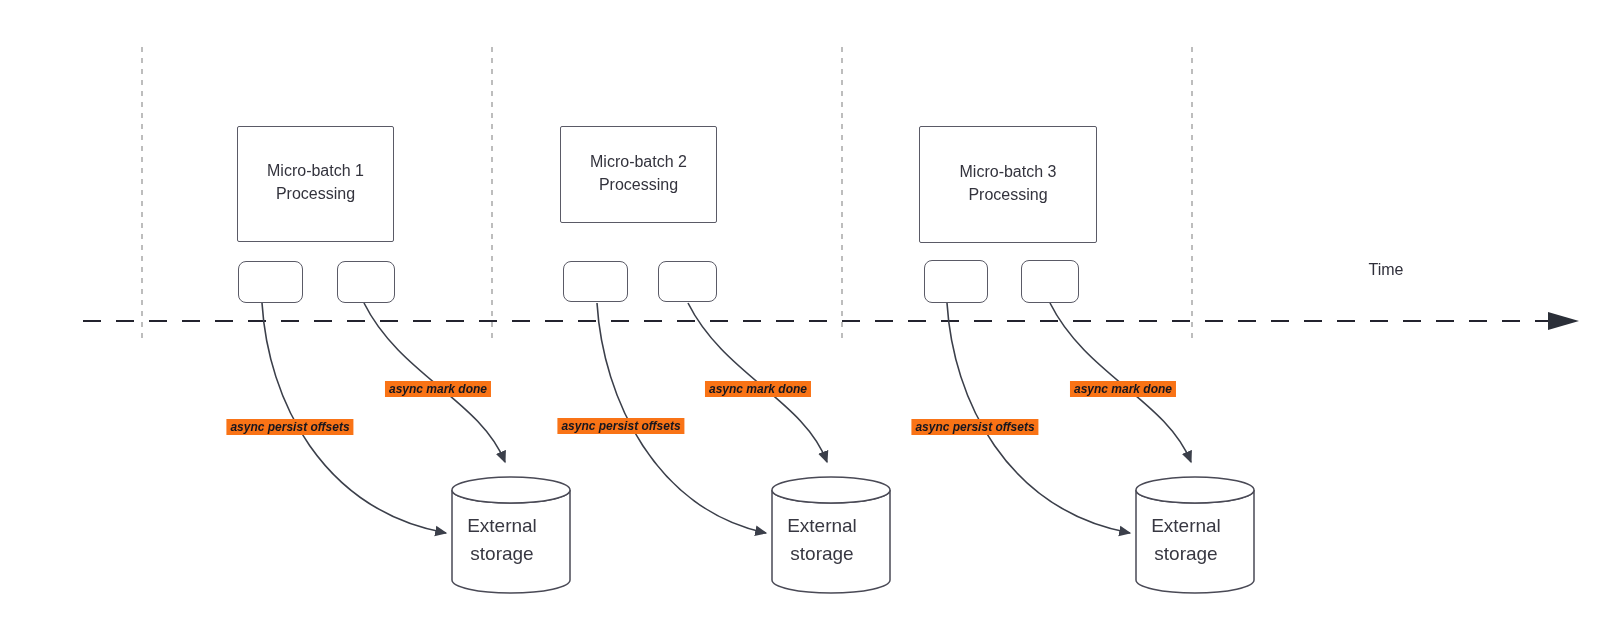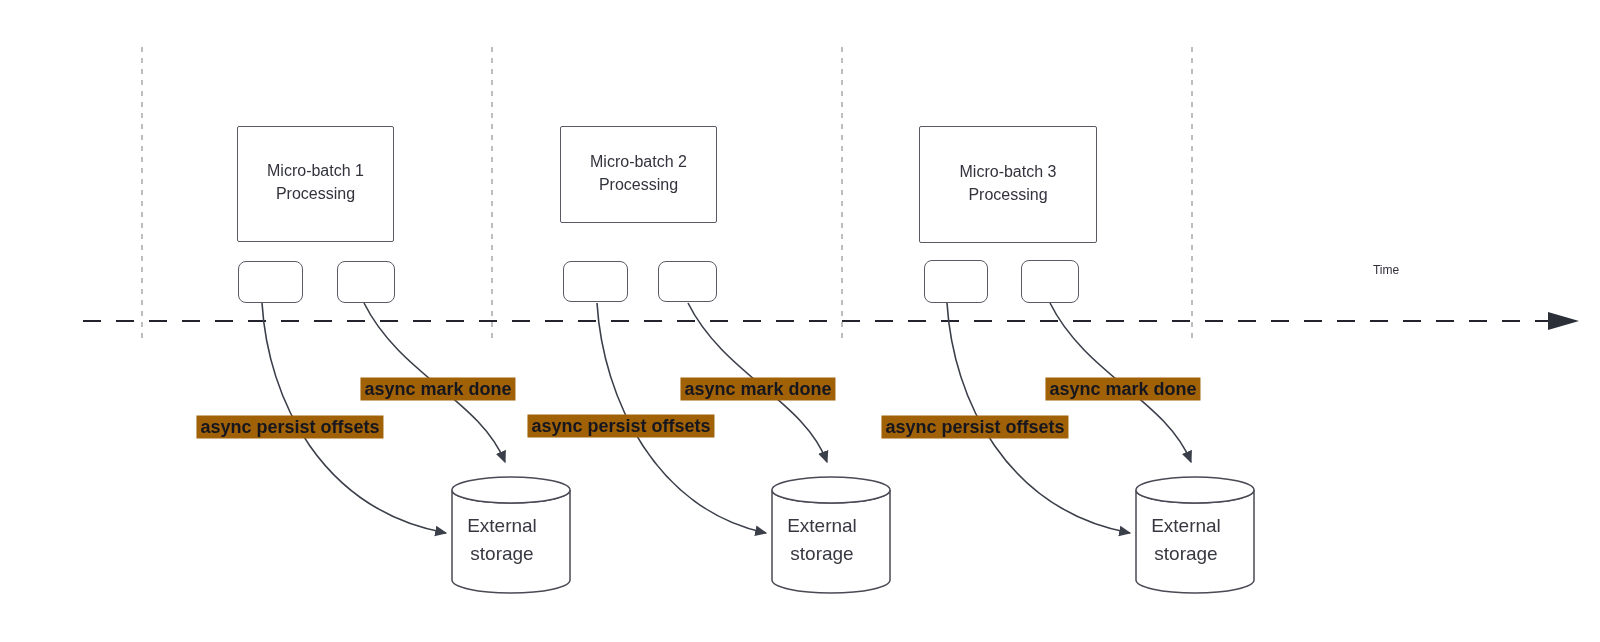--- a/index.html
+++ b/index.html
@@ -36,39 +36,40 @@
   .smallbox {
     position: absolute;
     box-sizing: border-box;
     border: 1.4px solid #5a5a66;
     border-radius: 8px;
     background: #ffffff;
   }
   .arrow-label {
     position: absolute;
     transform: translate(-50%, -50%);
-    background: #a16207;
+    background: #f97316;
     padding: 1px 4px;
-    font-size: 18px;
+    font-size: 12px;
     font-weight: bold;
     color: #16161f;
     white-space: nowrap;
+    font-style: italic;
   }
   .storage-text {
     position: absolute;
     width: 100px;
     text-align: center;
     color: #383842;
     font-size: 19px;
     line-height: 28px;
   }
   .time-label {
     position: absolute;
     transform: translate(-50%, -50%);
-    font-size: 12px;
+    font-size: 16px;
     color: #2f2f3a;
     white-space: nowrap;
   }
 </style>
 </head>
 <body>
 
 <div id="canvas">
 
   <svg id="connectors" viewBox="0 0 1600 642" xmlns="http://www.w3.org/2000/svg">

